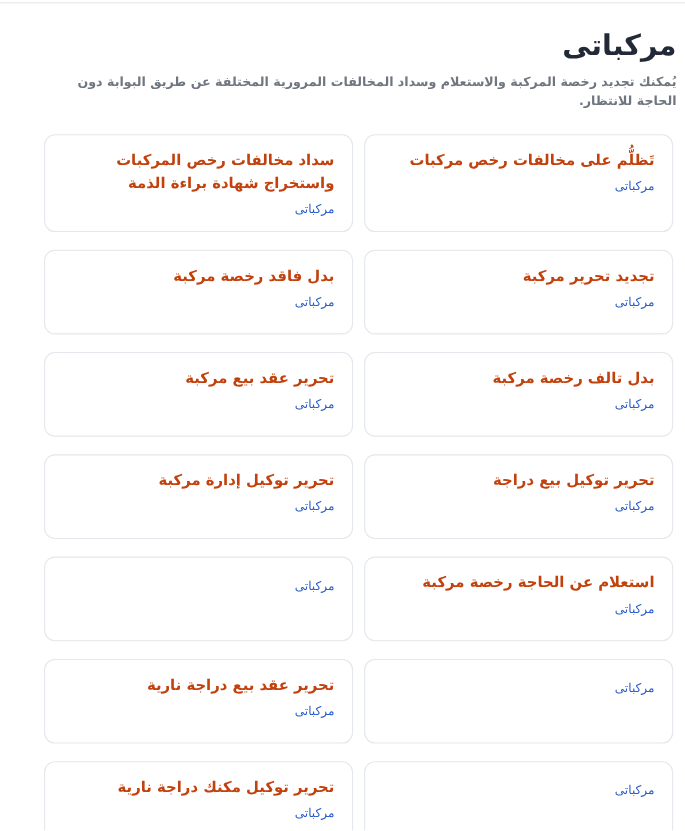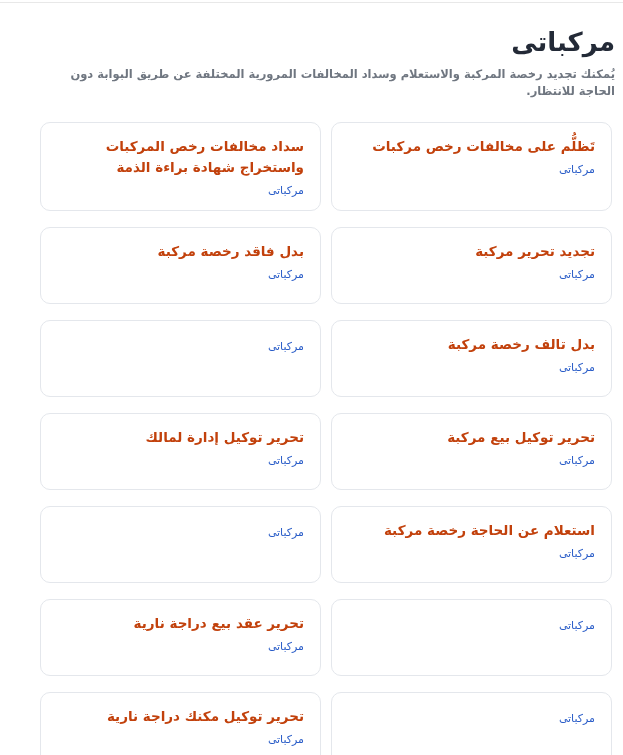--- a/index.html
+++ b/index.html
@@ -97,30 +97,31 @@
     <h3 class="card-title">بدل فاقد رخصة مركبة</h3>
     <a class="card-cat">مركباتى</a>
   </article>
 
   <article class="card">
     <h3 class="card-title">بدل تالف رخصة مركبة</h3>
     <a class="card-cat">مركباتى</a>
   </article>
 
   <article class="card">
+    <h3 class="card-title">تحرير عقد بيع مركبة</h3>
     <a class="card-cat">مركباتى</a>
   </article>
 
   <article class="card">
-    <h3 class="card-title">تحرير توكيل بيع مركبة</h3>
+    <h3 class="card-title">تحرير توكيل بيع دراجة</h3>
     <a class="card-cat">مركباتى</a>
   </article>
 
   <article class="card">
-    <h3 class="card-title">تحرير توكيل إدارة لمالك</h3>
+    <h3 class="card-title">تحرير توكيل إدارة مركبة</h3>
     <a class="card-cat">مركباتى</a>
   </article>
 
   <article class="card">
     <h3 class="card-title">استعلام عن الحاجة رخصة مركبة</h3>
     <a class="card-cat">مركباتى</a>
   </article>
 
   <article class="card">
     <a class="card-cat">مركباتى</a>

